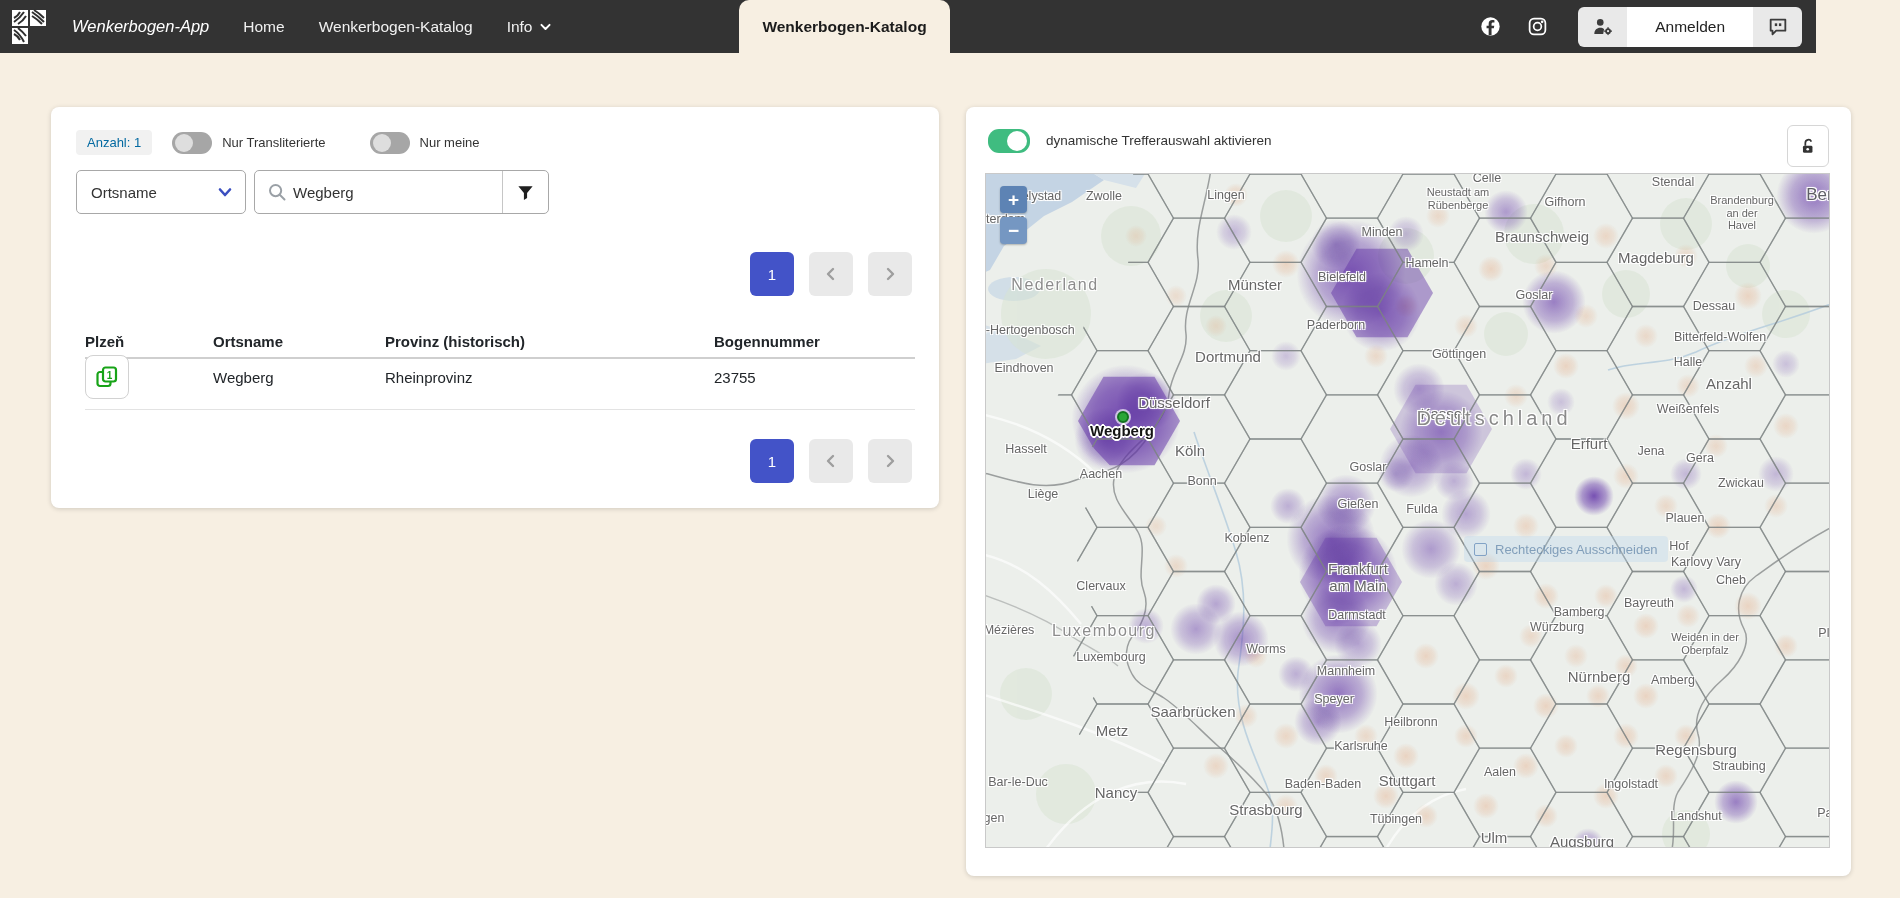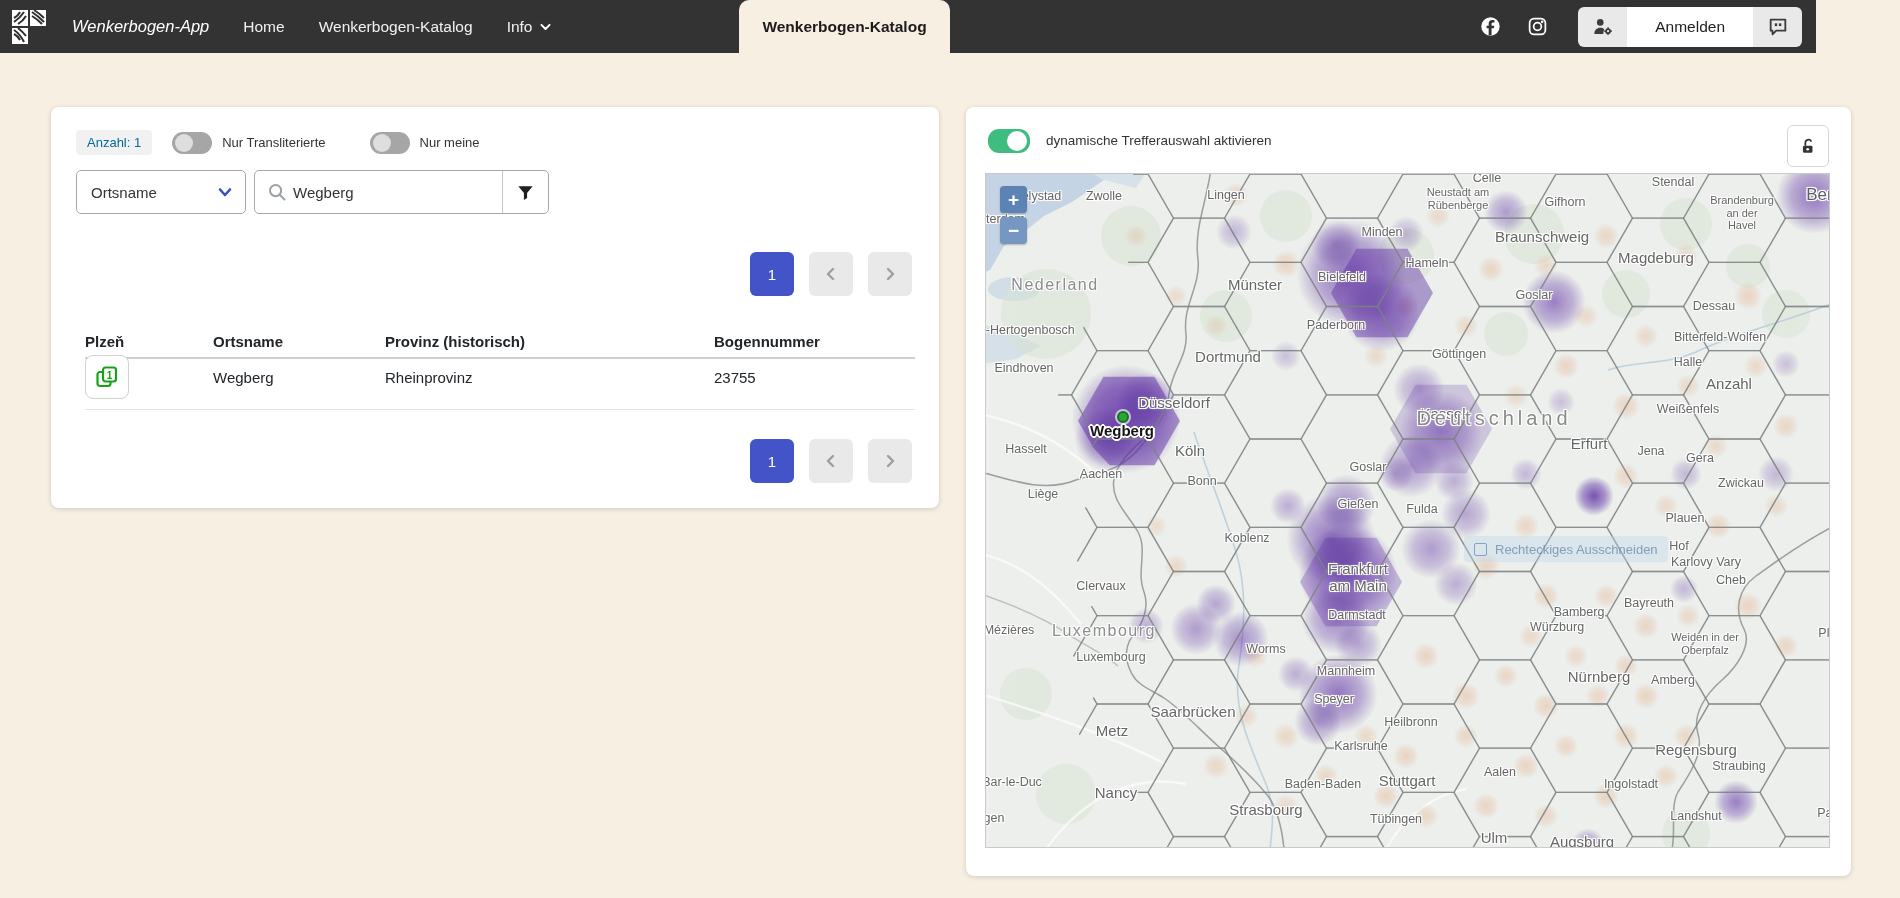--- a/index.html
+++ b/index.html
@@ -628,21 +628,21 @@
           <span class="mlbl" style="left: 280px; top: 475px;">Worms</span>
           <span class="mlbl" style="left: 360px; top: 497px;">Mannheim</span>
           <span class="mlbl lg" style="left: 613px; top: 503px;">Nürnberg</span>
           <span class="mlbl" style="left: 687px; top: 506px;">Amberg</span>
           <span class="mlbl" style="left: 348px; top: 525px;">Speyer</span>
           <span class="mlbl lg" style="left: 207px; top: 538px;">Saarbrücken</span>
           <span class="mlbl" style="left: 425px; top: 548px;">Heilbronn</span>
           <span class="mlbl lg" style="left: 126px; top: 557px;">Metz</span>
           <span class="mlbl" style="left: 375px; top: 572px;">Karlsruhe</span>
           <span class="mlbl lg" style="left: 710px; top: 576px;">Regensburg</span>
-          <span class="mlbl" style="left: 26px; top: 608px;">Bar-le-Duc</span>
+          <span class="mlbl" style="left: 32px; top: 608px;">Bar-le-Duc</span>
           <span class="mlbl" style="left: 514px; top: 598px;">Aalen</span>
           <span class="mlbl" style="left: 337px; top: 610px;">Baden-Baden</span>
           <span class="mlbl lg" style="left: 421px; top: 607px;">Stuttgart</span>
           <span class="mlbl" style="left: 753px; top: 592px;">Straubing</span>
           <span class="mlbl lg" style="left: 130px; top: 619px;">Nancy</span>
           <span class="mlbl" style="left: 645px; top: 610px;">Ingolstadt</span>
           <span class="mlbl lg" style="left: 280px; top: 636px;">Strasbourg</span>
           <span class="mlbl" style="left: 710px; top: 642px;">Landshut</span>
           <span class="mlbl" style="left: 410px; top: 645px;">Tübingen</span>
           <span class="mlbl" style="left: 852px; top: 639px;">Passau</span>

